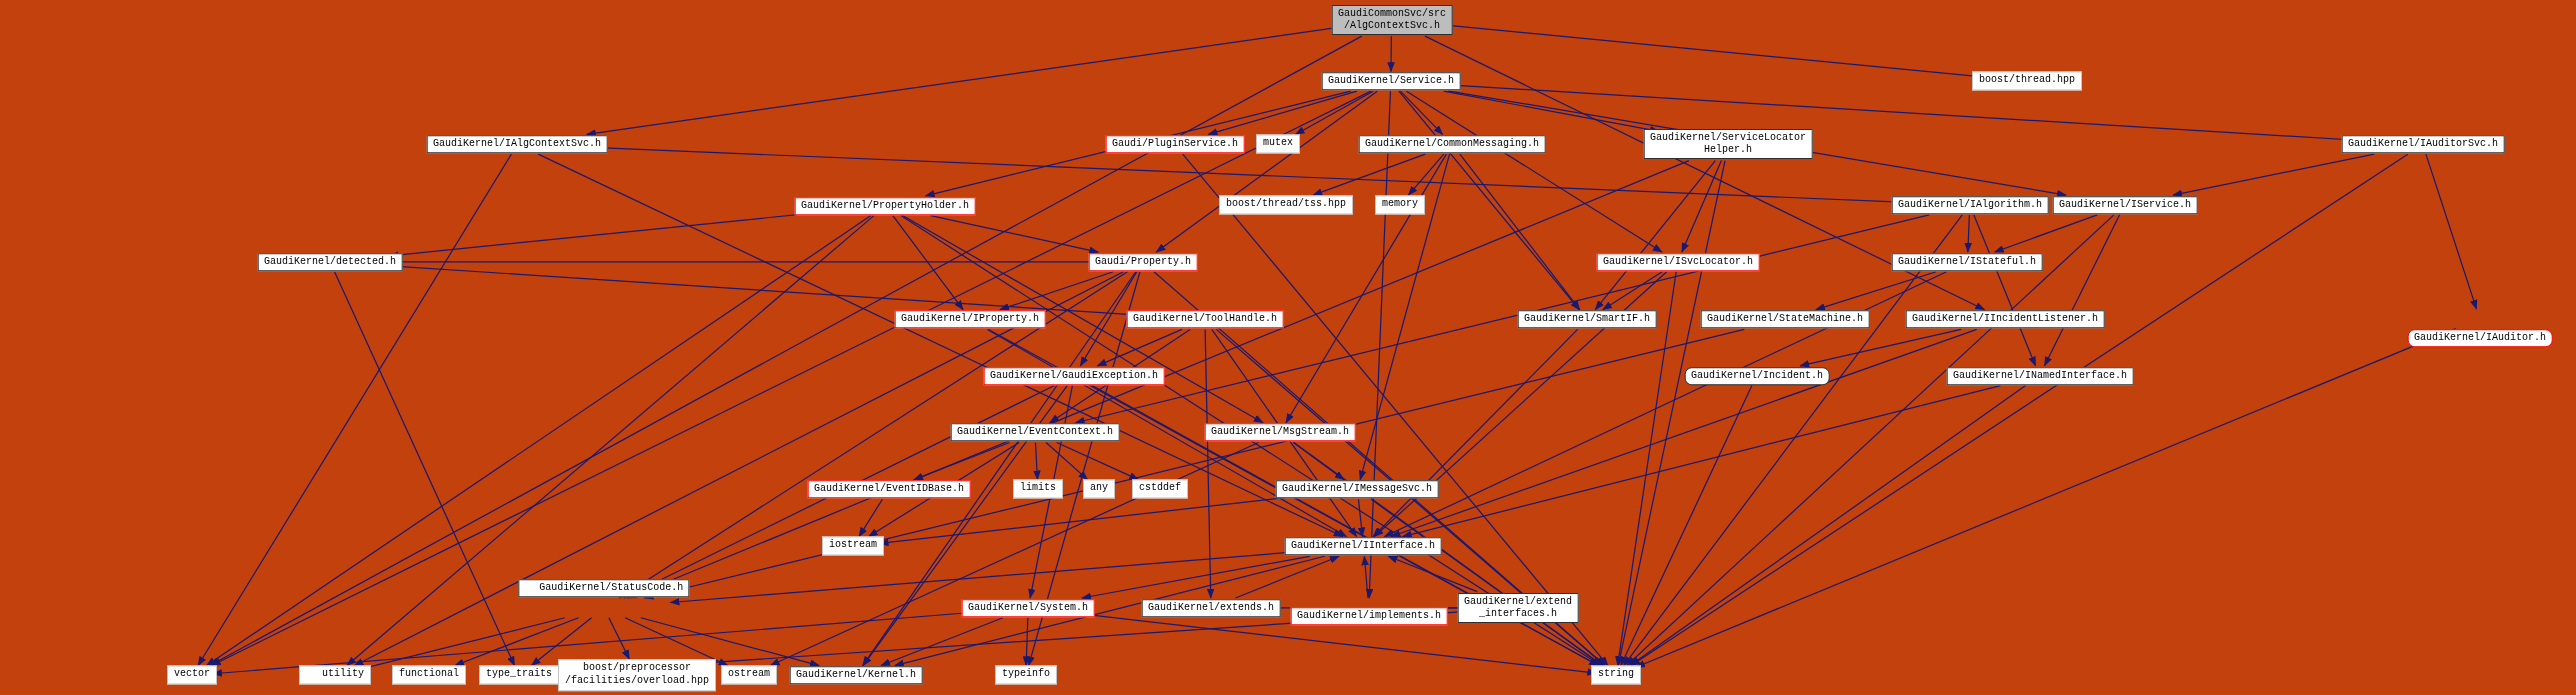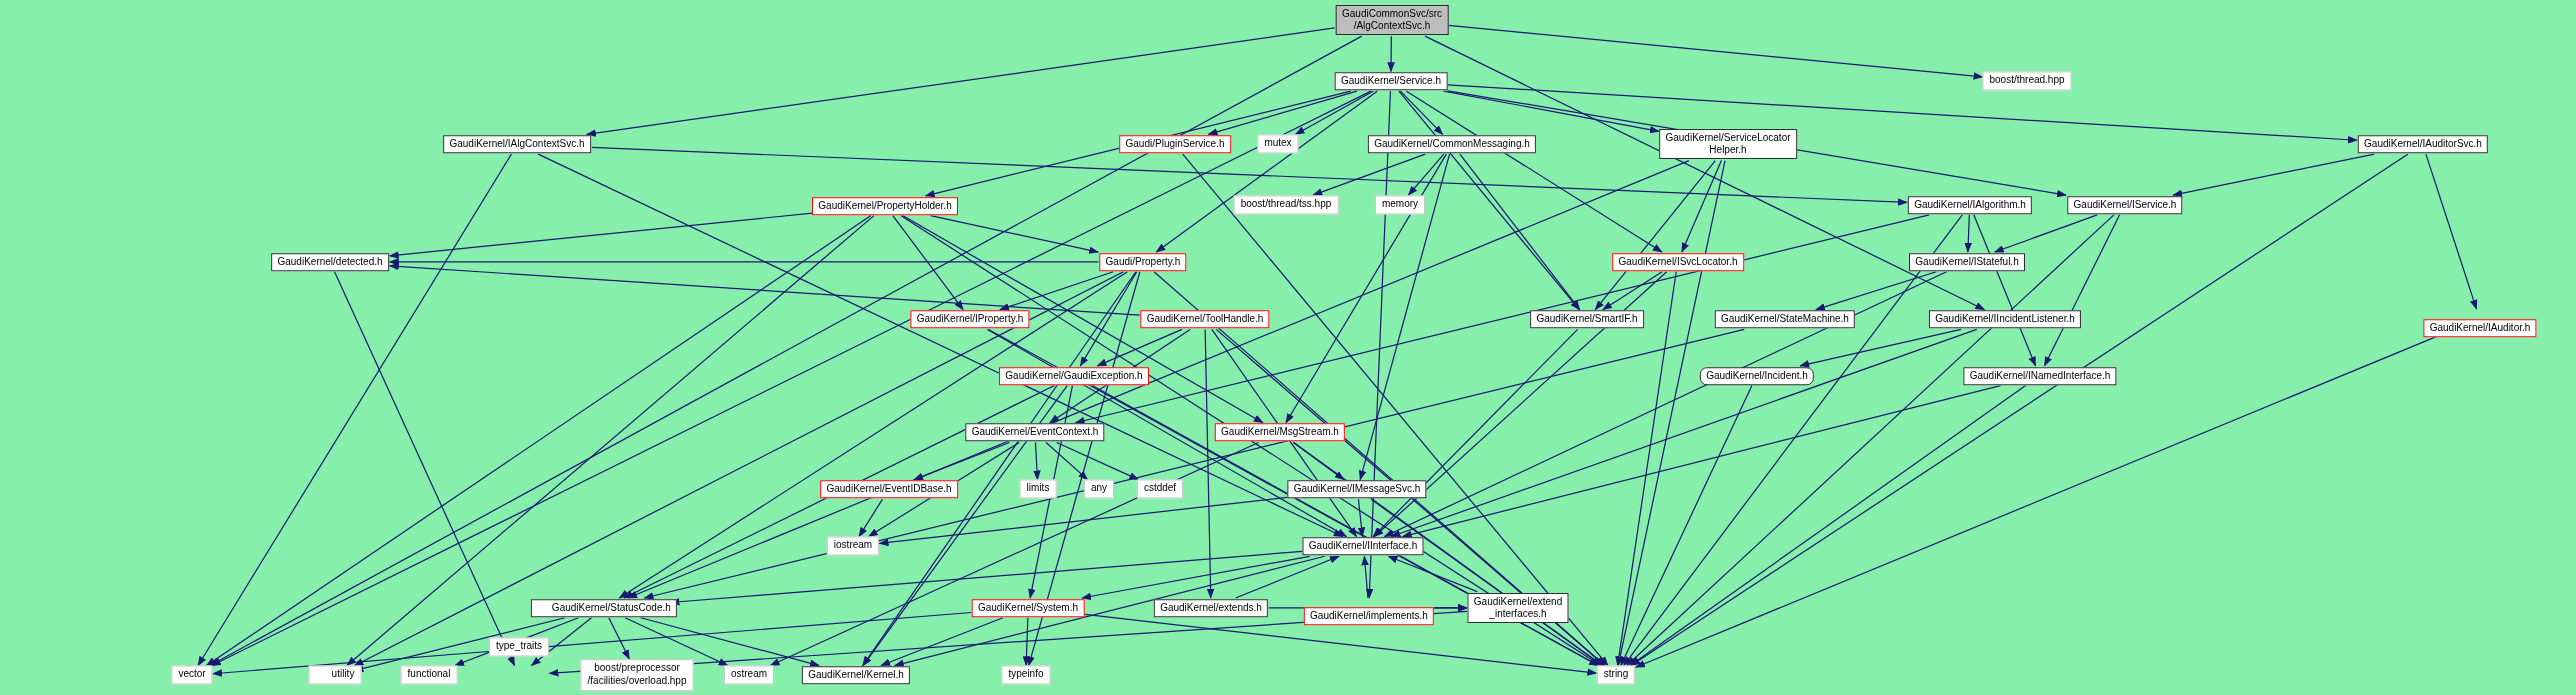--- a/index.html
+++ b/index.html
@@ -1,19 +1,19 @@
 <!DOCTYPE html>
 <html style="--edge: #191970; --node-border: #2e2e2e; --truncated-border: #ff0000; --external-border: #c4c4c4; --root-fill: #bdbdbd; --node-fill: #ffffff; --text: #000000;font-size:12px"><head>
 <meta charset="utf-8">
 <style>
   html,body { margin:0; padding:0; background:#ffffff; }
   #graph {
     position:relative;
-    font-family:Liberation Sans, sans-serif;
-    background:#86efac;
+    font-family:Liberation Mono, monospace;
+    background:#c2410c;
     overflow:hidden;
   }
   #graph svg { position:absolute; left:0; top:0; }
   .node {
     position:absolute;
     transform:translate(-50%,-50%);
     background:var(--node-fill,#ffffff);
     border:1.5px solid var(--node-border,#2e2e2e);
     color:var(--text,#000000);
     font-size:10px;
@@ -172,40 +172,40 @@
     <div class="node truncated" style="left: 1678px; top: 262px;"><span>GaudiKernel/ISvcLocator.h</span></div>
     <div class="node internal" style="left: 1967px; top: 262px;"><span>GaudiKernel/IStateful.h</span></div>
     <div class="node truncated" style="left: 970px; top: 319px;"><span>GaudiKernel/IProperty.h</span></div>
     <div class="node truncated" style="left: 1205px; top: 319px;"><span>GaudiKernel/ToolHandle.h</span></div>
     <div class="node internal" style="left: 1587px; top: 319px;"><span>GaudiKernel/SmartIF.h</span></div>
     <div class="node internal" style="left: 1785px; top: 319px;"><span>GaudiKernel/StateMachine.h</span></div>
     <div class="node internal" style="left: 2005px; top: 319px;"><span>GaudiKernel/IIncidentListener.h</span></div>
     <div class="node truncated" style="left: 1074px; top: 376px;"><span>GaudiKernel/GaudiException.h</span></div>
     <div class="node internal" style="left: 1757px; top: 376px; border-radius: 7px;"><span>GaudiKernel/Incident.h</span></div>
     <div class="node internal" style="left: 2040px; top: 376px;"><span>GaudiKernel/INamedInterface.h</span></div>
-    <div class="node truncated" style="left: 2480px; top: 328px;"><span>GaudiKernel/IAuditor.h</span></div>
+    <div class="node truncated" style="left: 2480px; top: 338px; border-radius: 7px;"><span>GaudiKernel/IAuditor.h</span></div>
     <div class="node internal" style="left: 1035px; top: 432px;"><span>GaudiKernel/EventContext.h</span></div>
     <div class="node truncated" style="left: 1280px; top: 432px;"><span>GaudiKernel/MsgStream.h</span></div>
     <div class="node truncated" style="left: 889px; top: 489px;"><span>GaudiKernel/EventIDBase.h</span></div>
     <div class="node external" style="left: 1038px; top: 489px;"><span>limits</span></div>
     <div class="node external" style="left: 1099px; top: 489px;"><span>any</span></div>
     <div class="node external" style="left: 1160px; top: 489px;"><span>cstddef</span></div>
     <div class="node internal" style="left: 1357px; top: 489px;"><span>GaudiKernel/IMessageSvc.h</span></div>
     <div class="node external" style="left: 853px; top: 546px;"><span>iostream</span></div>
     <div class="node internal" style="left: 1363px; top: 546px;"><span>GaudiKernel/IInterface.h</span></div>
-    <div class="node internal" style="left: 604px; top: 608px; padding-left: 20px;"><span>GaudiKernel/StatusCode.h</span></div>
+    <div class="node internal" style="left: 604px; top: 588px; padding-left: 20px;"><span>GaudiKernel/StatusCode.h</span></div>
     <div class="node truncated" style="left: 1028px; top: 608px;"><span>GaudiKernel/System.h</span></div>
     <div class="node internal" style="left: 1211px; top: 608px;"><span>GaudiKernel/extends.h</span></div>
     <div class="node truncated" style="left: 1369px; top: 608px; margin-top: 8px;"><span>GaudiKernel/implements.h</span></div>
     <div class="node internal" style="left: 1518px; top: 608px;"><span>GaudiKernel/extend
 _interfaces.h</span></div>
     <div class="node external" style="left: 192px; top: 675px; text-align: right;"><span>vector</span></div>
     <div class="node external" style="left: 335px; top: 675px; padding-left: 22px;"><span>utility</span></div>
     <div class="node external" style="left: 429px; top: 675px;"><span>functional</span></div>
-    <div class="node external" style="left: 519px; top: 647px;"><span>type_traits</span></div>
+    <div class="node external" style="left: 519px; top: 675px;"><span>type_traits</span></div>
     <div class="node external" style="left: 637px; top: 675px;"><span>boost/preprocessor
 /facilities/overload.hpp</span></div>
     <div class="node external" style="left: 749px; top: 675px;"><span>ostream</span></div>
     <div class="node internal" style="left: 856px; top: 675px;"><span>GaudiKernel/Kernel.h</span></div>
     <div class="node external" style="left: 1026px; top: 675px;"><span>typeinfo</span></div>
     <div class="node external" style="left: 1616px; top: 675px;"><span>string</span></div>
   </div>
 
 
 </body></html>

